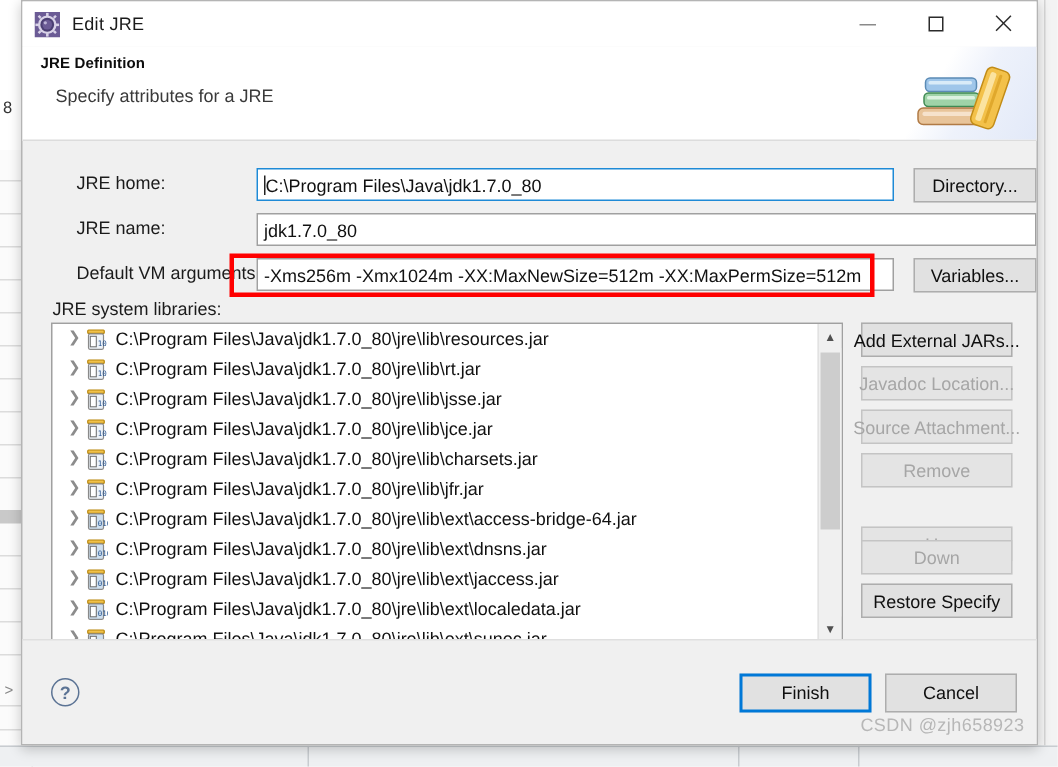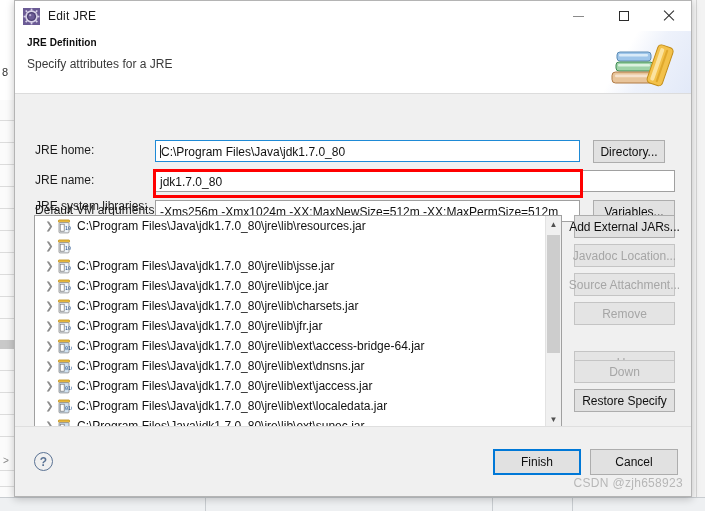--- a/index.html
+++ b/index.html
@@ -92,33 +92,33 @@
     height: 63px; background: #ffffff;
     border-bottom: 1px solid #dcdcdc;
     padding: 6px 0 0 12px;
     overflow: hidden;
   }
   .header .h-title {
     font-size: 10px; font-weight: bold; color: #0d0d0d;
     letter-spacing: .1px;
   }
   .header .h-sub {
-    margin-top: 9px; 
+    margin-top: 9px; margin-left: 10px;
     font-size: 12px; color: #3a3a3a;
   }
   .header .h-banner {
     position: absolute; right: 0; top: 0; width: 118px; height: 63px;
     background: linear-gradient(120deg,#ffffff 0%, #ffffff 42%, #eef2fb 62%, #e2e9f8 100%);
   }
   .books { position: absolute; right: 12px; bottom: 4px; width: 74px; height: 48px; }
 
   
   .content { position: relative; height: 363px; padding: 0; }
 
-  .row { position: absolute; left: 0; right: 0; height: 24px; margin-top: 28px; }
+  .row { position: absolute; left: 16px; right: 0; height: 24px; }
   .lbl {
     position: absolute; left: 20px; top: 3px;
     font-size: 12px; color: #1b1b1b; white-space: nowrap;
   }
   .field {
     position: absolute;
     height: 22px; background: #ffffff;
     border: 1px solid #a0a0a0;
     font-size: 12px; color: #111;
     padding: 2px 4px 0 4px;
@@ -302,21 +302,21 @@
     </div>
   </div>
 
   <div class="content">
 
     <div class="row" style="top:18px">
       <div class="lbl">JRE home:</div>
       <div class="field focused" style="left:140px; width:425px; top:0">
         <span class="caret-bar"></span><span>C:\Program Files\Java\jdk1.7.0_80</span>
       </div>
-      <div class="btn" style="left:578px; top:0; width:72px">Directory...</div>
+      <div class="btn" style="left:578px; top:0; width:82px">Directory...</div>
     </div>
 
     <div class="row" style="top:48px">
       <div class="lbl">JRE name:</div>
       <div class="field" style="left:140px; width:520px; top:0">
         <span>jdk1.7.0_80</span>
       </div>
     </div>
 
     <div class="row" style="top:78px">
@@ -343,20 +343,21 @@
             <span class="ltext">C:\Program Files\Java\jdk1.7.0_80\jre\lib\resources.jar</span>
           </div>
           <div class="litem">
             <span class="arrow">❯</span>
             <span class="jaricon"><svg width="16" height="15" viewBox="0 0 16 15">
                 <rect x="2.5" y="1" width="11" height="2.3" rx="0.6" fill="#f0c14b" stroke="#b8860b" stroke-width="0.8"></rect>
                 <rect x="3" y="3.6" width="10" height="10.3" rx="1" fill="#eef3f9" stroke="#8a8a8a" stroke-width="0.8"></rect>
                 <rect x="4.2" y="5.2" width="4" height="7" fill="#ffffff" stroke="#6f6f6f" stroke-width="0.7"></rect>
                 <text x="9.1" y="11.4" font-size="5" fill="#1f4e8c" font-family="DejaVu Sans Mono, monospace">10</text>
               </svg></span>
+            <span class="ltext">C:\Program Files\Java\jdk1.7.0_80\jre\lib\rt.jar</span>
           </div>
           <div class="litem">
             <span class="arrow">❯</span>
             <span class="jaricon"><svg width="16" height="15" viewBox="0 0 16 15">
                 <rect x="2.5" y="1" width="11" height="2.3" rx="0.6" fill="#f0c14b" stroke="#b8860b" stroke-width="0.8"></rect>
                 <rect x="3" y="3.6" width="10" height="10.3" rx="1" fill="#eef3f9" stroke="#8a8a8a" stroke-width="0.8"></rect>
                 <rect x="4.2" y="5.2" width="4" height="7" fill="#ffffff" stroke="#6f6f6f" stroke-width="0.7"></rect>
                 <text x="9.1" y="11.4" font-size="5" fill="#1f4e8c" font-family="DejaVu Sans Mono, monospace">10</text>
               </svg></span>
             <span class="ltext">C:\Program Files\Java\jdk1.7.0_80\jre\lib\jsse.jar</span>

